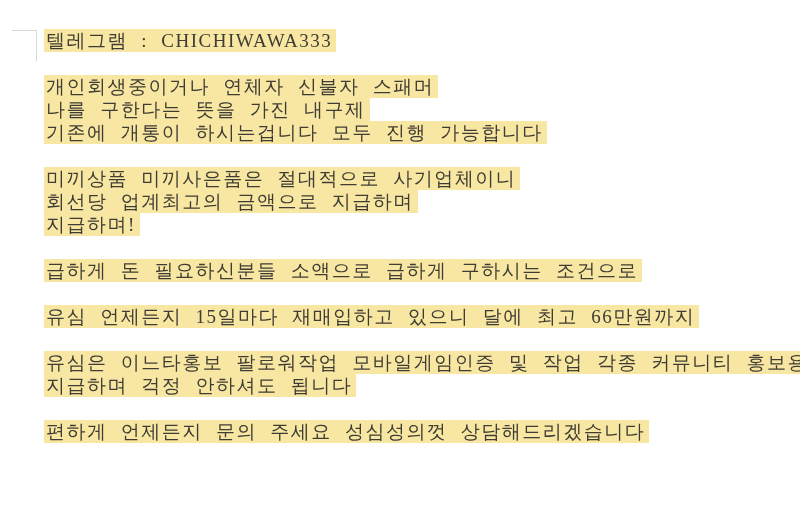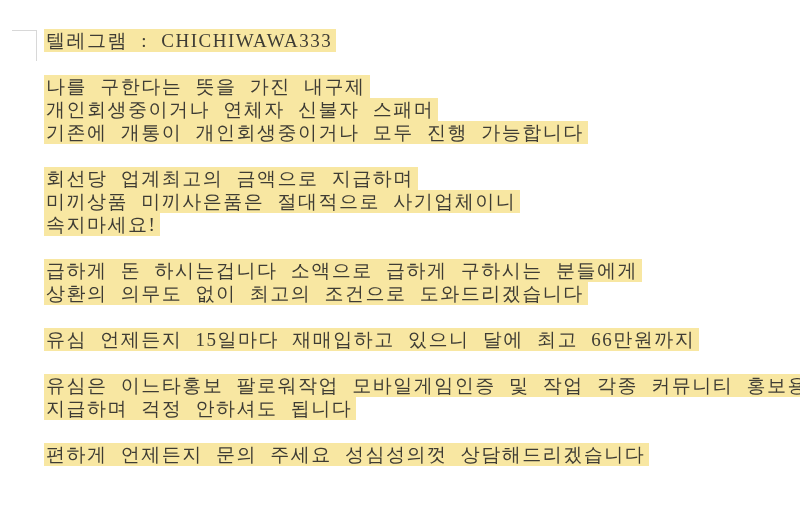--- a/index.html
+++ b/index.html
@@ -52,48 +52,45 @@
   <div class="margin-mark"></div>
 
   <div class="para">
     <div class="line">
       <mark>텔레그램 : CHICHIWAWA333</mark>
     </div>
   </div>
 
   <div class="para">
     <div class="line">
+      <mark>개인회생중이거나 연체자 신불자 스패머</mark>
+    </div>
+    <div class="line">
       <mark>나를 구한다는 뜻을 가진 내구제</mark>
     </div>
     <div class="line">
-      <mark>개인회생중이거나 연체자 신불자 스패머</mark>
-    </div>
-    <div class="line">
-      <mark>기존에 개통이 개인회생중이거나 모두 진행 가능합니다</mark>
+      <mark>기존에 개통이 하시는겁니다 모두 진행 가능합니다</mark>
     </div>
   </div>
 
   <div class="para">
     <div class="line">
+      <mark>미끼상품 미끼사은품은 절대적으로 사기업체이니</mark>
+    </div>
+    <div class="line">
       <mark>회선당 업계최고의 금액으로 지급하며</mark>
     </div>
     <div class="line">
-      <mark>미끼상품 미끼사은품은 절대적으로 사기업체이니</mark>
-    </div>
-    <div class="line">
-      <mark>속지마세요!</mark>
+      <mark>지급하며!</mark>
     </div>
   </div>
 
   <div class="para">
     <div class="line">
-      <mark>급하게 돈 하시는겁니다 소액으로 급하게 구하시는 분들에게</mark>
-    </div>
-    <div class="line">
-      <mark>상환의 의무도 없이 최고의 조건으로 도와드리겠습니다</mark>
+      <mark>급하게 돈 필요하신분들 소액으로 급하게 구하시는 조건으로</mark>
     </div>
   </div>
 
   <div class="para">
     <div class="line">
       <mark>유심 언제든지 15일마다 재매입하고 있으니 달에 최고 66만원까지</mark>
     </div>
   </div>
 
   <div class="para">

